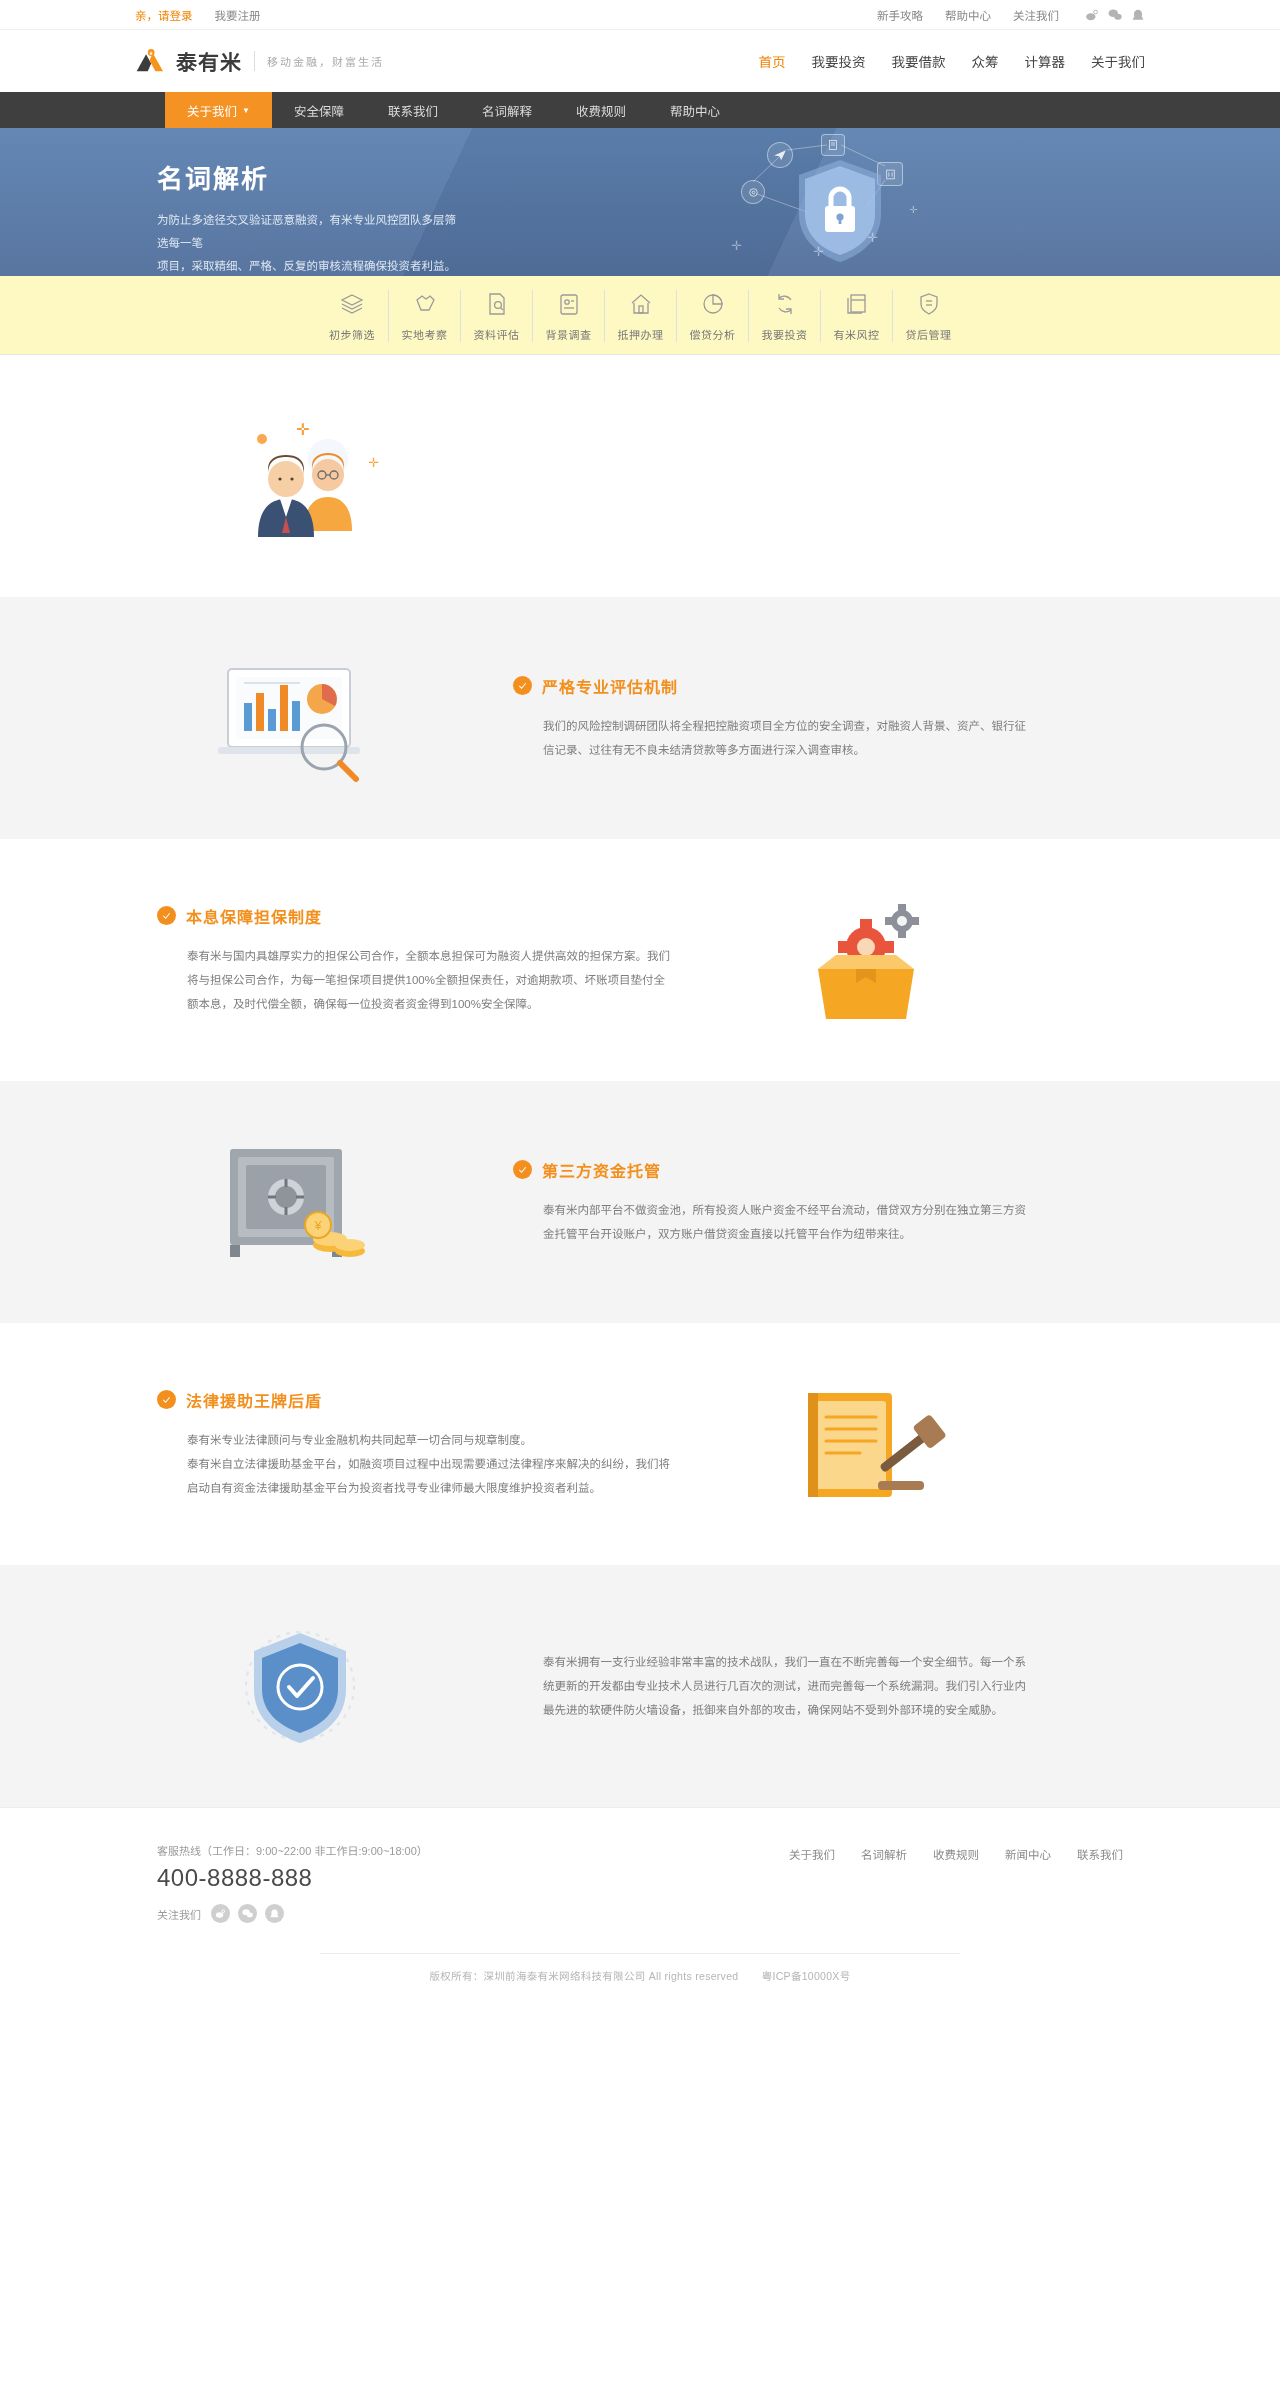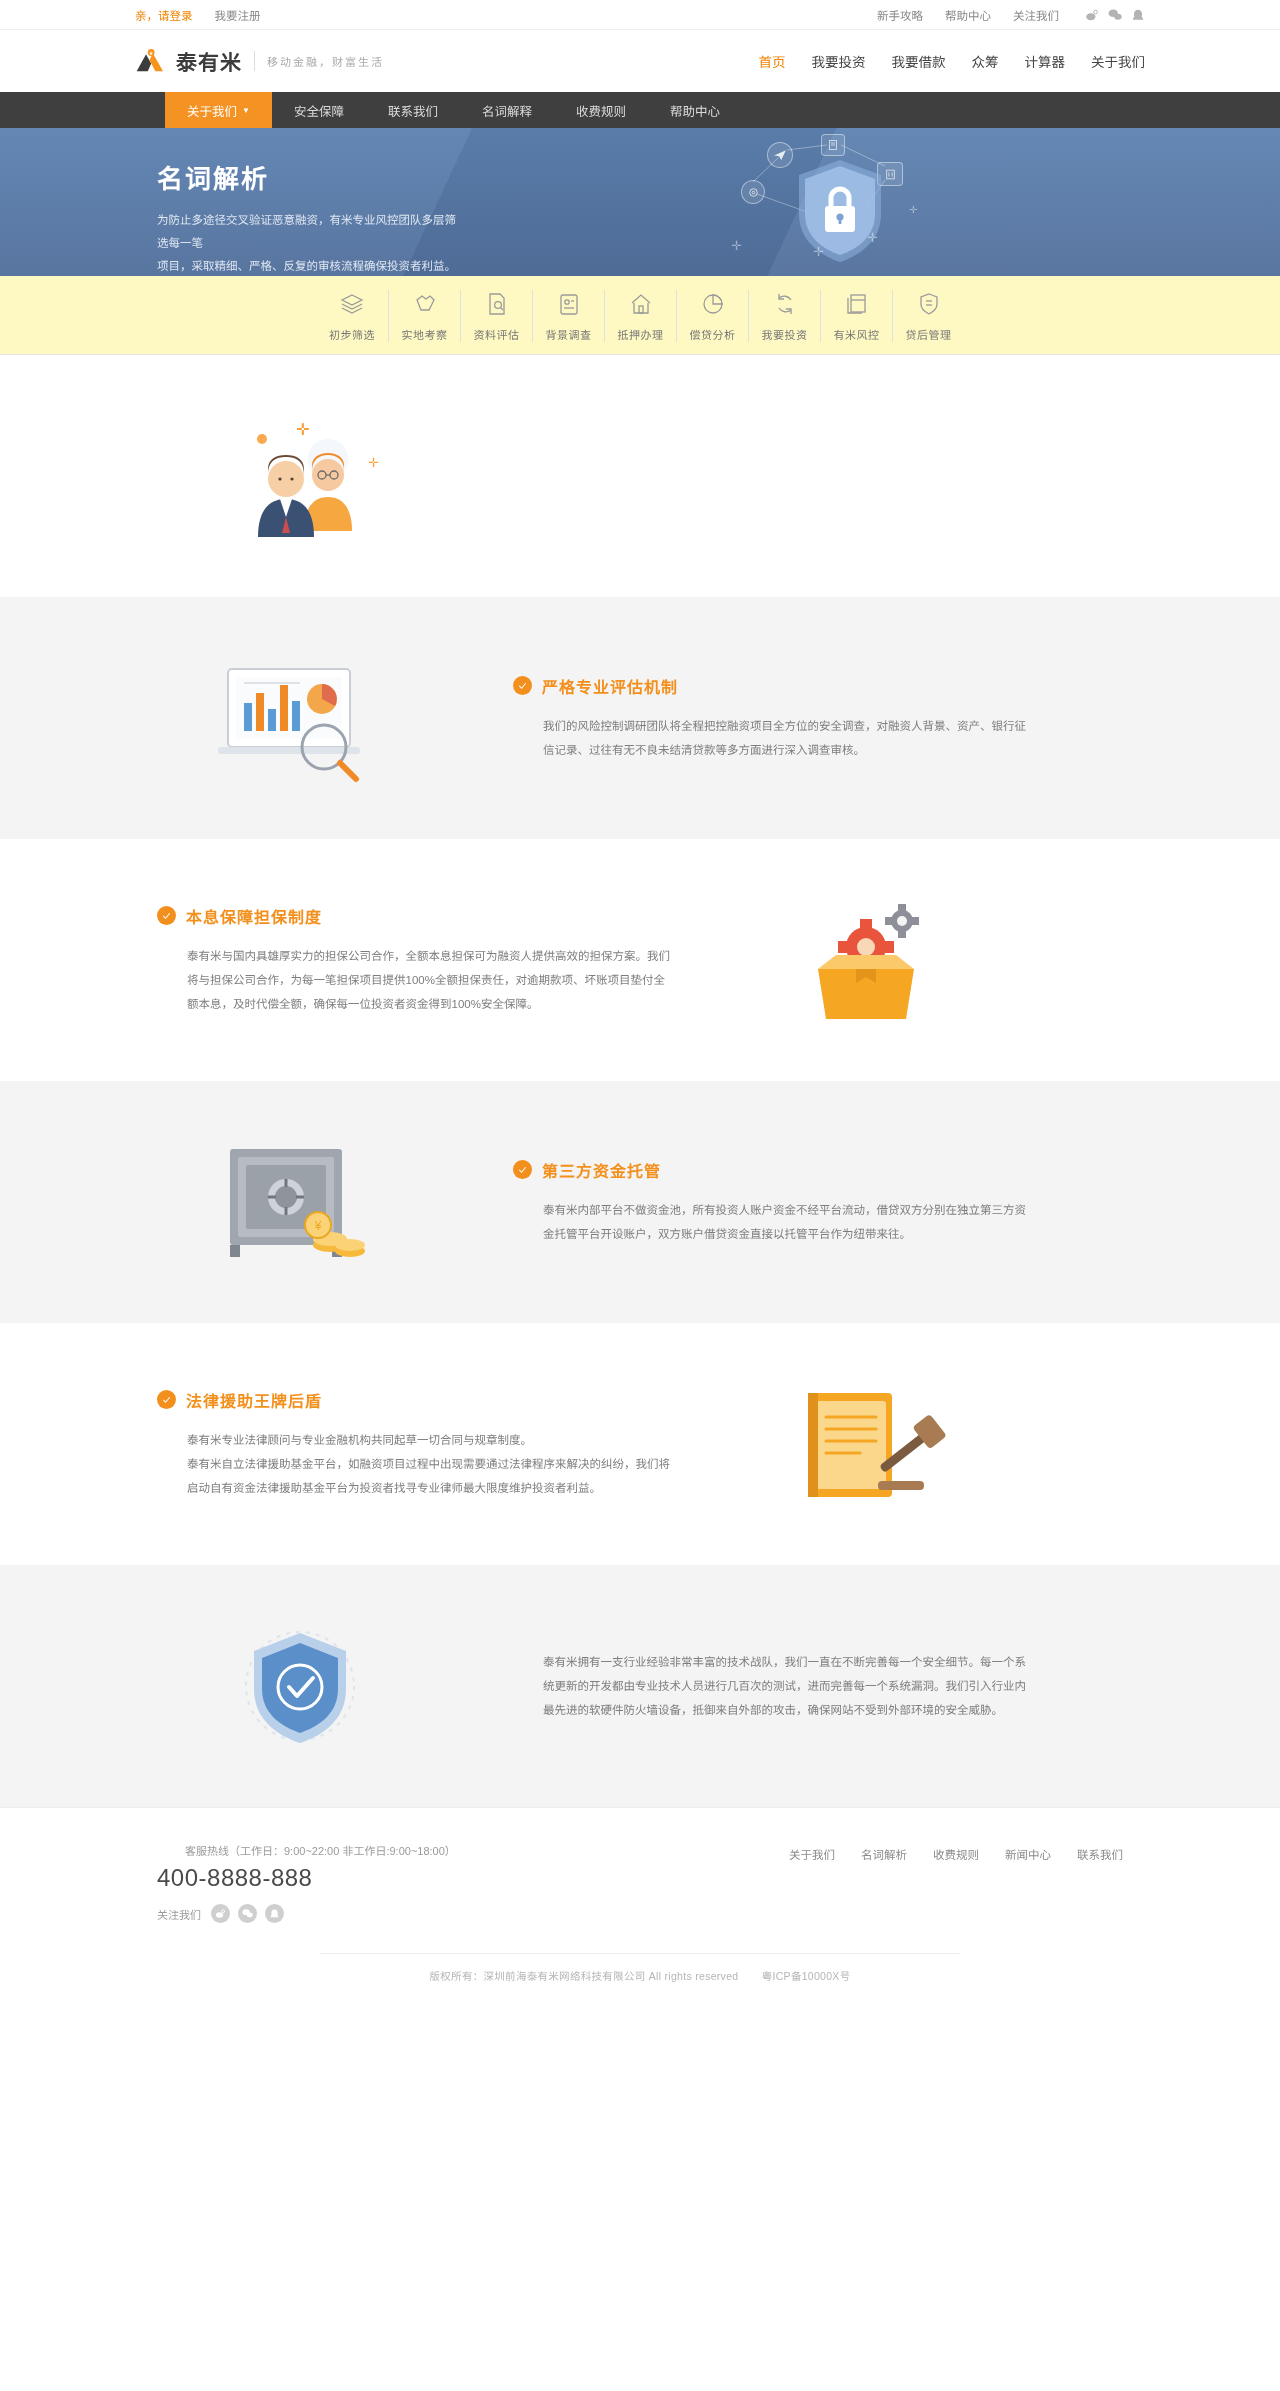--- a/index.html
+++ b/index.html
@@ -92,21 +92,21 @@
   }
   .check-badge svg { width:11px; height:11px; stroke:#fff; fill:none; stroke-width:2.2; }
   .sect-title { font-size:16px; color:#f3901d; font-weight:bold; letter-spacing:1px; }
   .sect-body { font-size:11.5px; color:#7d7d7d; line-height:2.1; padding-left:30px; }
   .sect-body p + p { margin-top:0; }
 
   
   .footer { background:#fff; padding:34px 0 0; border-top:1px solid #ededed; }
   .footer .wrap { display:flex; align-items:flex-start; }
   .f-left { width:420px; padding-left:22px; }
-  .f-hours { font-size:11px; color:#9a9a9a; margin-bottom:6px;margin-left:28px; }
+  .f-hours { font-size:11px; color:#9a9a9a; margin-bottom:6px; }
   .f-phone { font-size:24px; color:#4a4a4a; letter-spacing:.5px; margin-bottom:12px; font-family:"Liberation Sans",sans-serif; }
   .f-follow { display:flex; align-items:center; gap:8px; }
   .f-follow-label { font-size:11px; color:#9a9a9a; margin-right:2px; }
   .fsoc { width:19px; height:19px; border-radius:50%; background:#cfcfcf;
           display:flex; align-items:center; justify-content:center; cursor:pointer; }
   .fsoc svg { width:11px; height:11px; fill:#fff; }
   .f-nav { margin-left:auto; display:flex; gap:26px; padding-top:4px; padding-right:22px;}
   .f-nav a { font-size:11.5px; color:#8b8b8b; text-decoration:none; cursor:pointer; white-space:nowrap; }
   .copy-rule { width:640px; height:1px; background:#ececec; margin:30px auto 0; }
   .copy {

